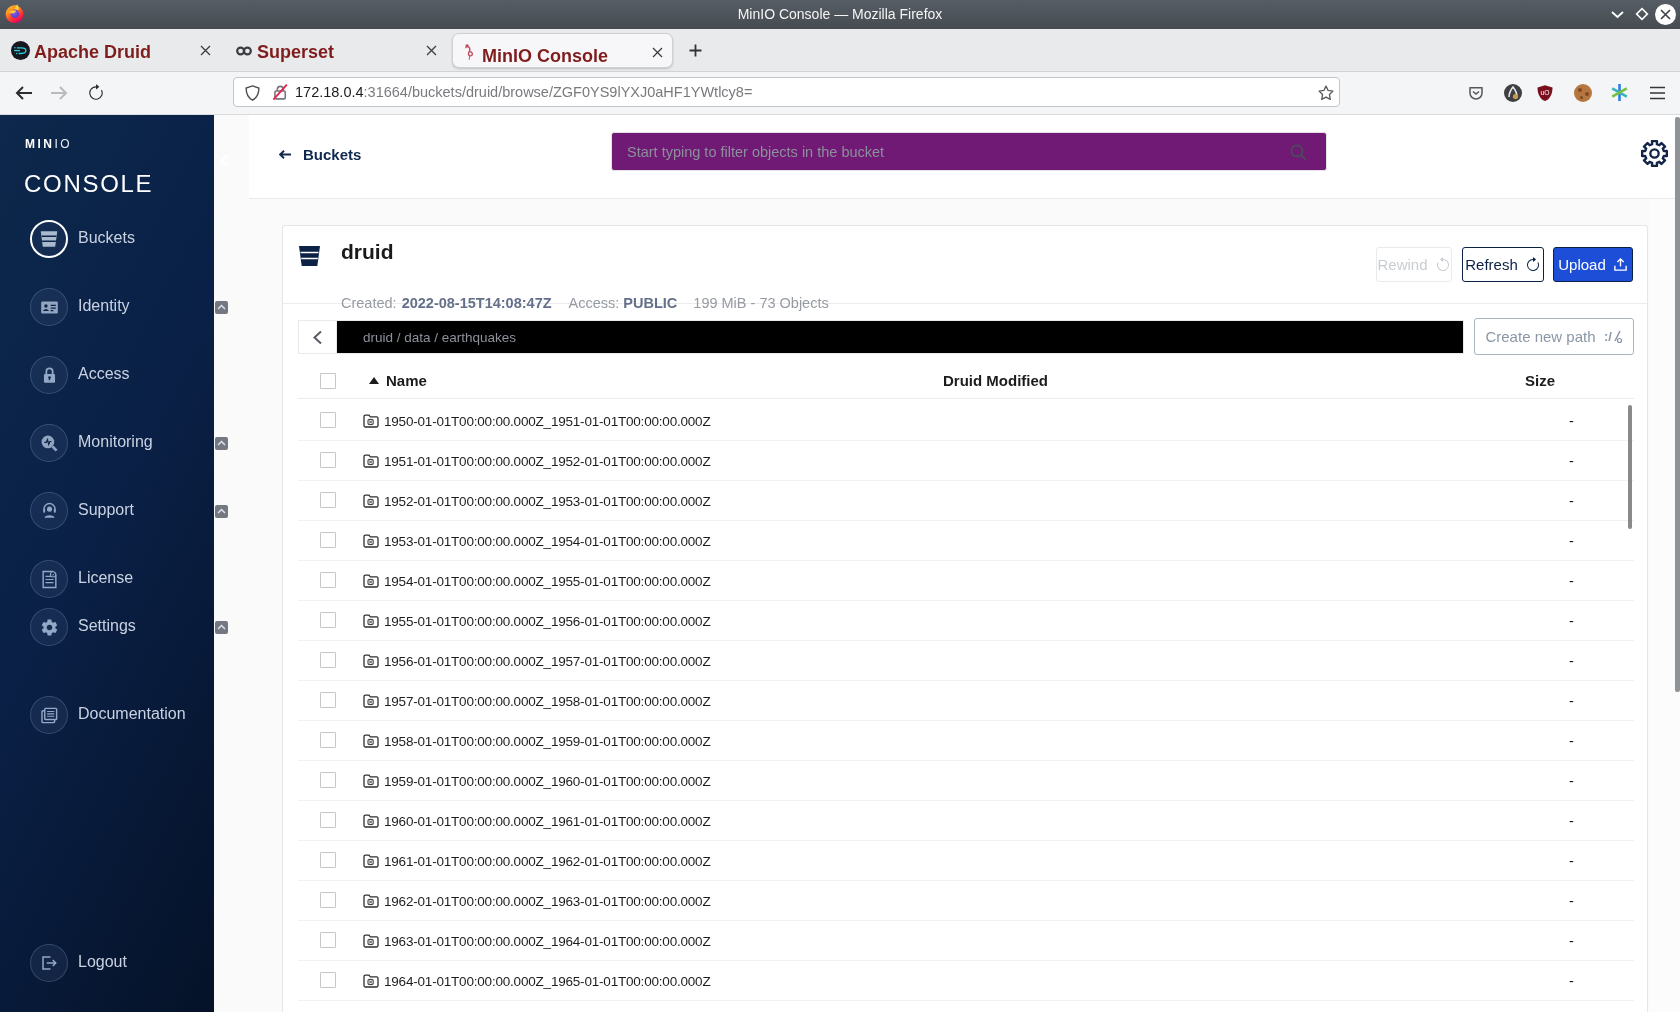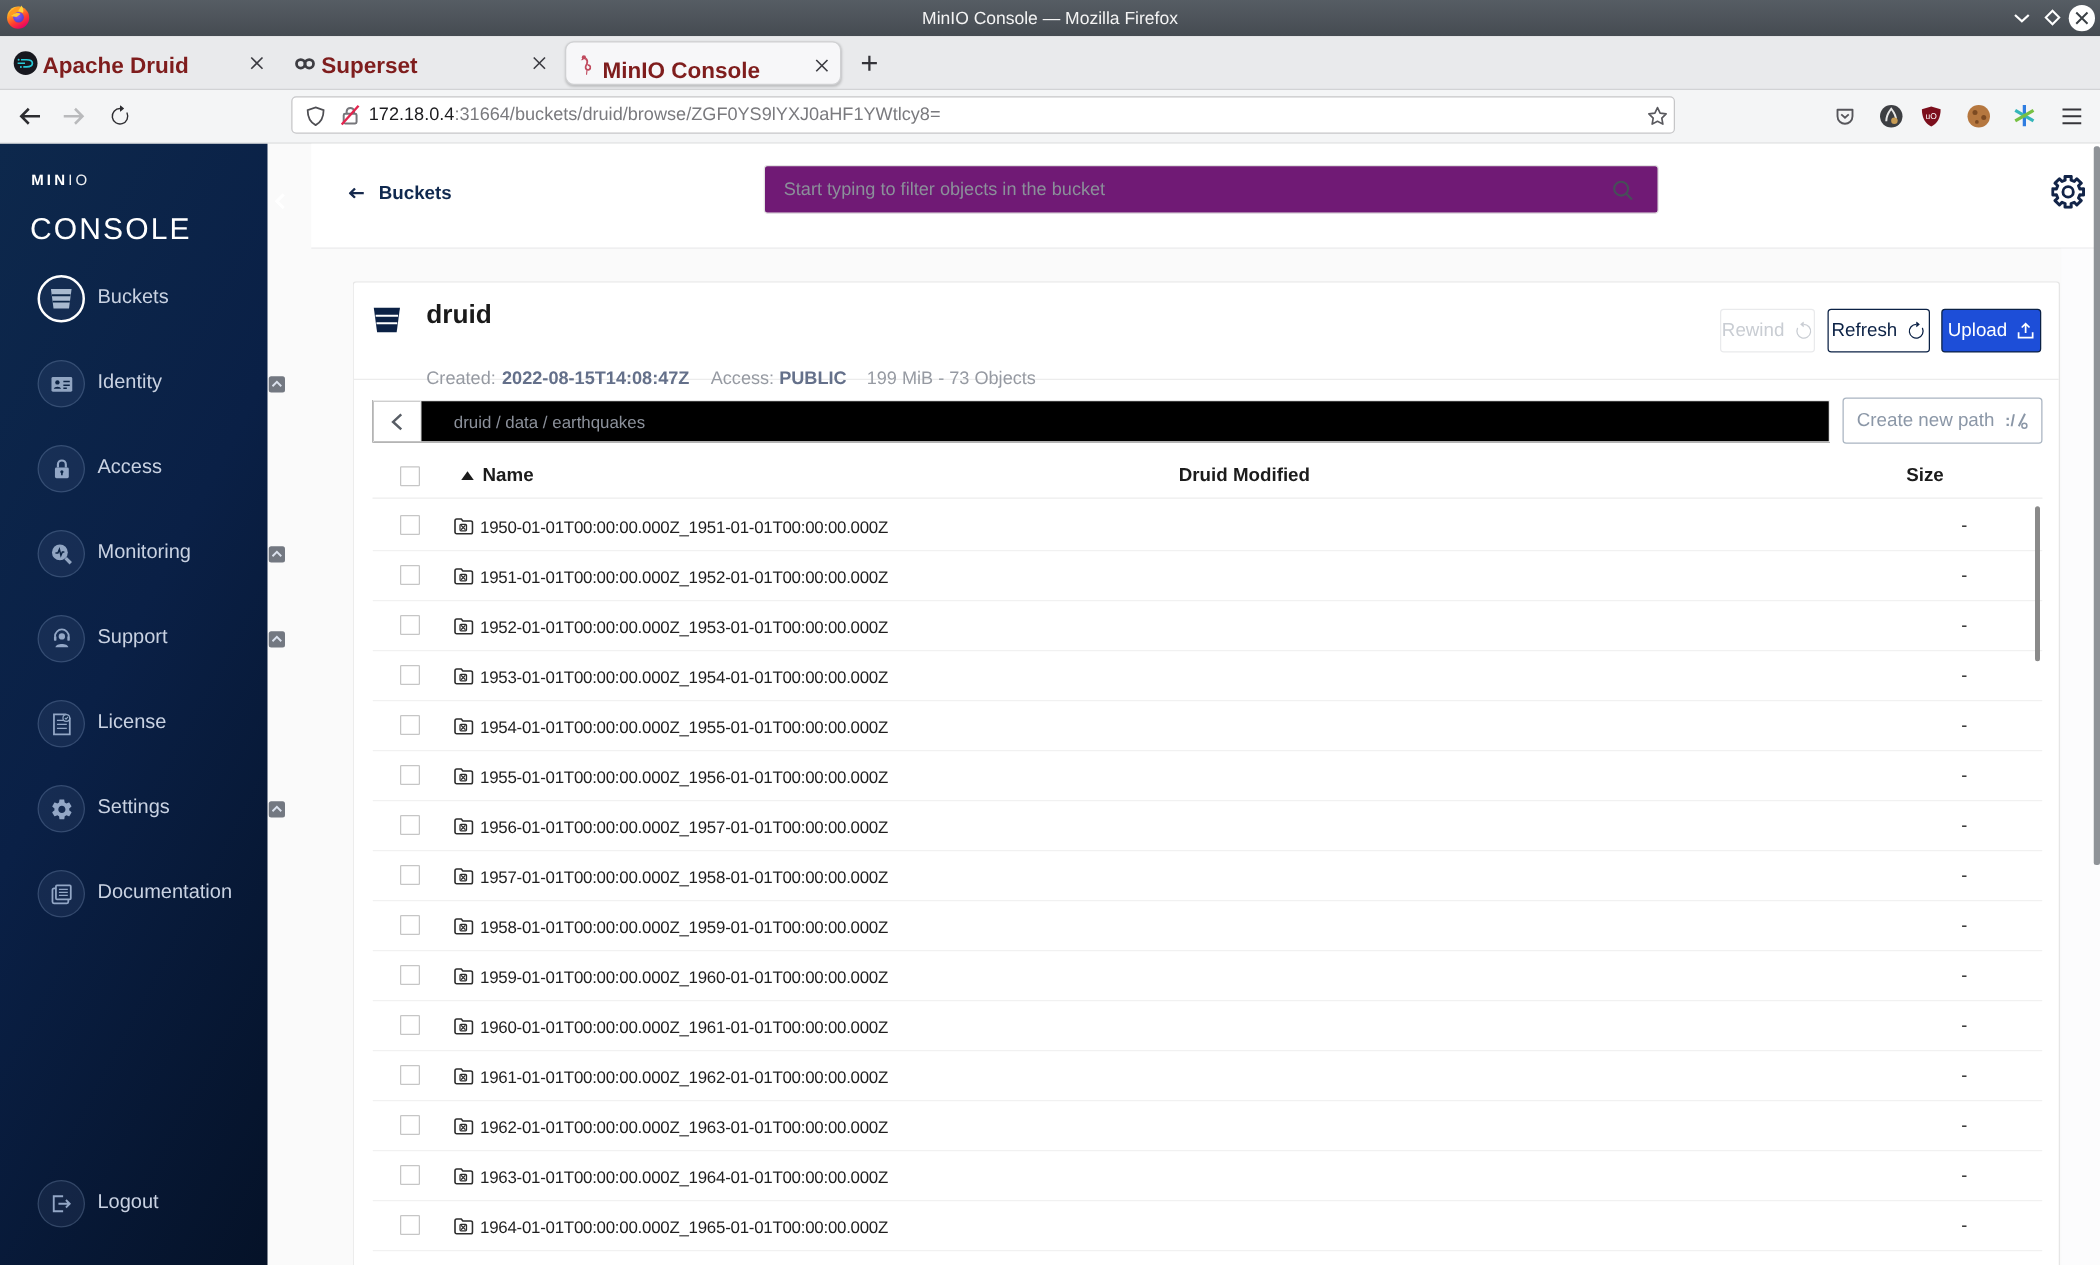--- a/index.html
+++ b/index.html
@@ -298,21 +298,21 @@
             <svg width="17" height="19" viewBox="0 0 20 24">
               <path d="M2 2 H14 L18 6 V22 H2 Z" stroke="#93a7c6" stroke-width="1.8" fill="none"></path>
               <path d="M5 8 H12 M5 12 H15 M5 16 H15" stroke="#93a7c6" stroke-width="1.4"></path>
               <circle cx="14.5" cy="5.5" r="3.4" fill="#0d2647" stroke="#93a7c6" stroke-width="1.3"></circle>
               <path d="M13 5.5 L14.2 6.7 L16.2 4.5" stroke="#93a7c6" stroke-width="1.2" fill="none"></path>
             </svg>
           </div>
     <div class="mtext">License</div>
 
   </div>
-  <div class="mitem" style="top:498px;padding-left:31px;">
+  <div class="mitem" style="top:478px;padding-left:31px;">
     <div class="mcirc">
             <svg width="19" height="19" viewBox="0 0 24 24" fill="#93a7c6">
               <path d="M19.4 13c.04-.32.06-.66.06-1s-.02-.68-.07-1l2.1-1.65c.2-.15.24-.42.12-.64l-2-3.46c-.12-.22-.39-.3-.61-.22l-2.49 1c-.52-.4-1.08-.73-1.69-.98l-.38-2.65C14.46 2.18 14.25 2 14 2h-4c-.25 0-.46.18-.49.42l-.38 2.65c-.61.25-1.17.59-1.69.98l-2.49-1c-.23-.09-.49 0-.61.22l-2 3.46c-.13.22-.07.49.12.64L4.56 11c-.05.32-.08.66-.08 1s.03.68.08 1l-2.1 1.65c-.2.15-.25.42-.12.64l2 3.46c.12.22.39.3.61.22l2.49-1c.52.4 1.08.73 1.69.98l.38 2.65c.03.24.24.42.49.42h4c.25 0 .46-.18.49-.42l.38-2.65c.61-.25 1.17-.59 1.69-.98l2.49 1c.23.09.49 0 .61-.22l2-3.46c.12-.22.07-.49-.12-.64L19.4 13zM12 15.6c-1.98 0-3.6-1.62-3.6-3.6s1.62-3.6 3.6-3.6 3.6 1.62 3.6 3.6-1.62 3.6-3.6 3.6z"></path>
             </svg>
           </div>
     <div class="mtext">Settings</div>
     <div class="mchev">
             <svg width="9" height="6" viewBox="0 0 9 6">
               <path d="M1 5 L4.5 1.5 L8 5" stroke="#dbe2ee" stroke-width="1.5" fill="none"></path>
             </svg>

